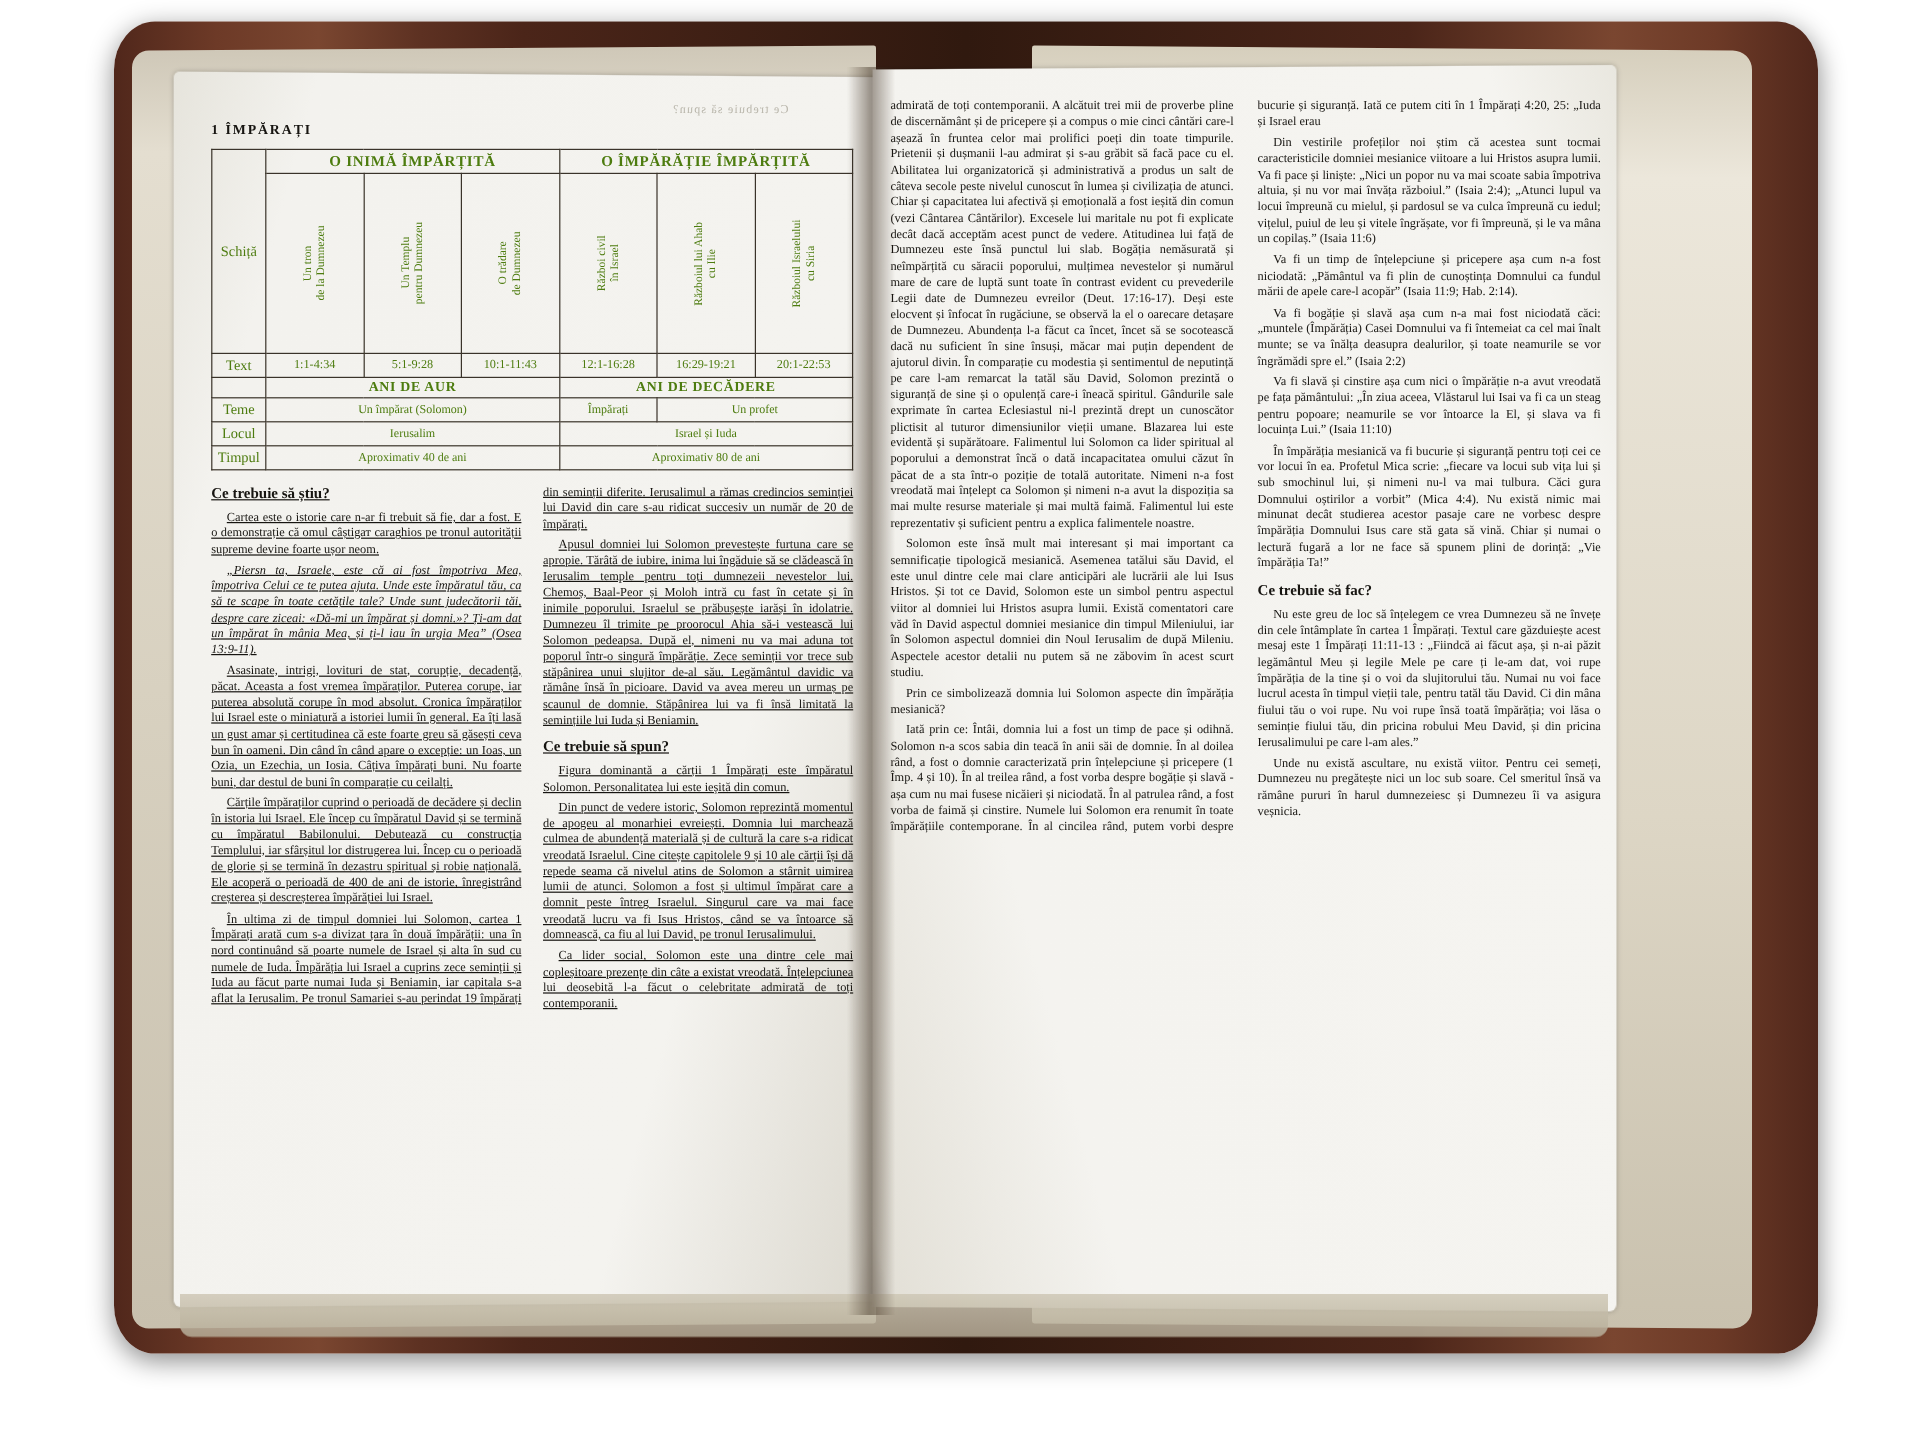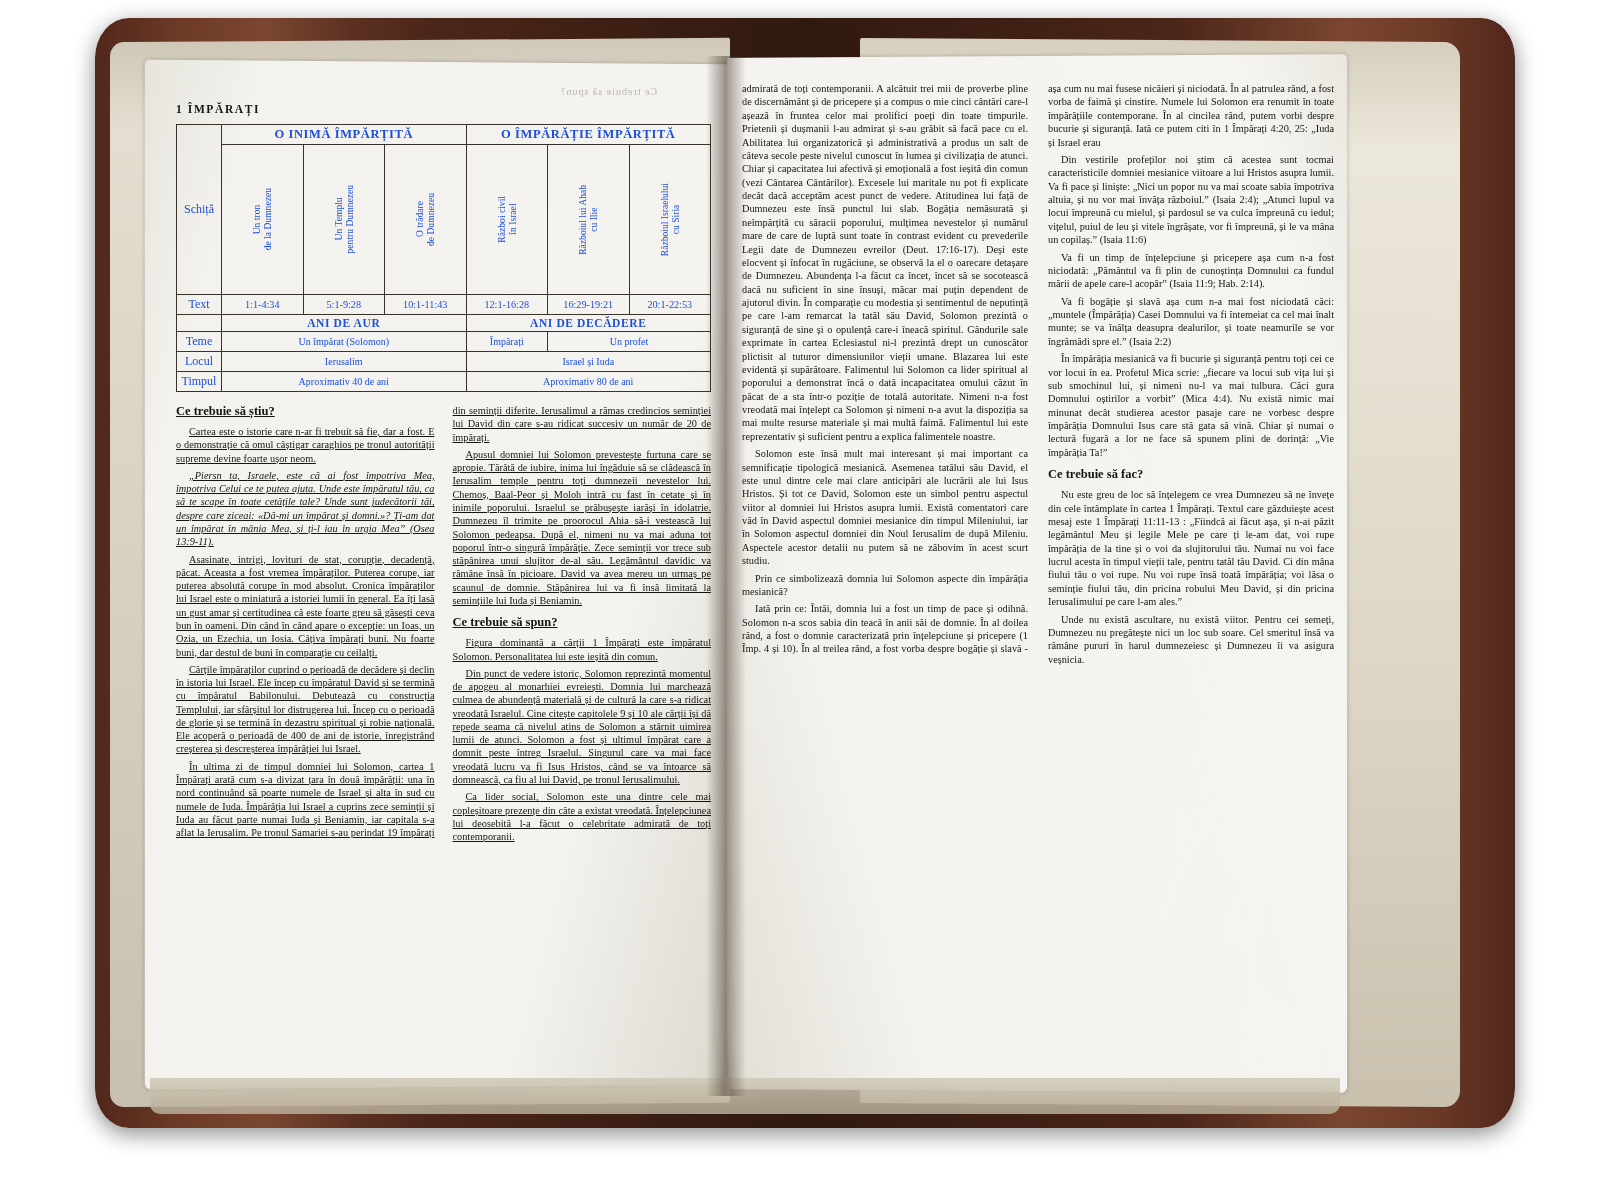--- a/index.html
+++ b/index.html
@@ -75,21 +75,21 @@
     position:absolute;left:560px;top:86px;z-index:4;
     font-size:10px;color:#b9b6ab;transform:scaleX(-1);letter-spacing:1px;
   }
 
   table.chart{
     border-collapse:collapse;width:535px;font-size:10.2px;
     table-layout:fixed;
   }
   table.chart td,table.chart th{
     border:1px solid #3a332a;text-align:center;vertical-align:middle;
-    padding:2px 1px;color:#1d4ed8;
+    padding:2px 1px;color:#4d7c0f;
   }
   .ttl{font-weight:bold;font-size:12.5px;letter-spacing:.6px;padding:4px 0;}
   .rowlbl{font-size:12px;text-align:left;padding-left:4px;}
   .vert{
     writing-mode:vertical-rl;transform:rotate(180deg);
     font-size:9.6px;line-height:1.15;white-space:pre-line;
     padding:6px 0;margin:0 auto;
   }
   .cellpad{height:150px;}
   .goldrow td{font-size:11.5px;font-weight:bold;letter-spacing:.6px;padding:3px 0;margin-top:46px;}
@@ -211,19 +211,20 @@
 
   <div class="content rp">
     <div class="rcols">
       <p class="noind">admirată de toți contemporanii. A alcătuit trei mii de proverbe pline de discernământ și de pricepere și a compus o mie cinci cântări care-l așează în fruntea celor mai prolifici poeți din toate timpurile. Prietenii și dușmanii l-au admirat și s-au grăbit să facă pace cu el. Abilitatea lui organizatorică și administrativă a produs un salt de câteva secole peste nivelul cunoscut în lumea și civilizația de atunci. Chiar și capacitatea lui afectivă și emoțională a fost ieșită din comun (vezi Cântarea Cântărilor). Excesele lui maritale nu pot fi explicate decât dacă acceptăm acest punct de vedere. Atitudinea lui față de Dumnezeu este însă punctul lui slab. Bogăția nemăsurată și neîmpărțită cu săracii poporului, mulțimea nevestelor și numărul mare de care de luptă sunt toate în contrast evident cu prevederile Legii date de Dumnezeu evreilor (Deut. 17:16-17). Deși este elocvent și înfocat în rugăciune, se observă la el o oarecare detașare de Dumnezeu. Abundența l-a făcut ca încet, încet să se socotească dacă nu suficient în sine însuși, măcar mai puțin dependent de ajutorul divin. În comparație cu modestia și sentimentul de neputință pe care l-am remarcat la tatăl său David, Solomon prezintă o siguranță de sine și o opulență care-i îneacă spiritul. Gândurile sale exprimate în cartea Eclesiastul ni-l prezintă drept un cunoscător plictisit al tuturor dimensiunilor vieții umane. Blazarea lui este evidentă și supărătoare. Falimentul lui Solomon ca lider spiritual al poporului a demonstrat încă o dată incapacitatea omului căzut în păcat de a sta într-o poziție de totală autoritate. Nimeni n-a fost vreodată mai înțelept ca Solomon și nimeni n-a avut la dispoziția sa mai multe resurse materiale și mai multă faimă. Falimentul lui este reprezentativ și suficient pentru a explica falimentele noastre.</p>
       <p>Solomon este însă mult mai interesant și mai important ca semnificație tipologică mesianică. Asemenea tatălui său David, el este unul dintre cele mai clare anticipări ale lucrării ale lui Isus Hristos. Și tot ce David, Solomon este un simbol pentru aspectul viitor al domniei lui Hristos asupra lumii. Există comentatori care văd în David aspectul domniei mesianice din timpul Mileniului, iar în Solomon aspectul domniei din Noul Ierusalim de după Mileniu. Aspectele acestor detalii nu putem să ne zăbovim în acest scurt studiu.</p>
       <p>Prin ce simbolizează domnia lui Solomon aspecte din împărăția mesianică?</p>
       <p>Iată prin ce: Întâi, domnia lui a fost un timp de pace și odihnă. Solomon n-a scos sabia din teacă în anii săi de domnie. În al doilea rând, a fost o domnie caracterizată prin înțelepciune și pricepere (1 Împ. 4 și 10). În al treilea rând, a fost vorba despre bogăție și slavă - așa cum nu mai fusese nicăieri și niciodată. În al patrulea rând, a fost vorba de faimă și cinstire. Numele lui Solomon era renumit în toate împărățiile contemporane. În al cincilea rând, putem vorbi despre bucurie și siguranță. Iată ce putem citi în 1 Împărați 4:20, 25: „Iuda și Israel erau</p>
       <p>Din vestirile profeților noi știm că acestea sunt tocmai caracteristicile domniei mesianice viitoare a lui Hristos asupra lumii. Va fi pace și liniște: „Nici un popor nu va mai scoate sabia împotriva altuia, și nu vor mai învăța războiul.” (Isaia 2:4); „Atunci lupul va locui împreună cu mielul, și pardosul se va culca împreună cu iedul; vițelul, puiul de leu și vitele îngrășate, vor fi împreună, și le va mâna un copilaș.” (Isaia 11:6)</p>
       <p>Va fi un timp de înțelepciune și pricepere așa cum n-a fost niciodată: „Pământul va fi plin de cunoștința Domnului ca fundul mării de apele care-l acopăr” (Isaia 11:9; Hab. 2:14).</p>
       <p>Va fi bogăție și slavă așa cum n-a mai fost niciodată căci: „muntele (Împărăția) Casei Domnului va fi întemeiat ca cel mai înalt munte; se va înălța deasupra dealurilor, și toate neamurile se vor îngrămădi spre el.” (Isaia 2:2)</p>
+      <p>Va fi slavă și cinstire așa cum nici o împărăție n-a avut vreodată pe fața pământului: „În ziua aceea, Vlăstarul lui Isai va fi ca un steag pentru popoare; neamurile se vor întoarce la El, și slava va fi locuința Lui.” (Isaia 11:10)</p>
       <p>În împărăția mesianică va fi bucurie și siguranță pentru toți cei ce vor locui în ea. Profetul Mica scrie: „fiecare va locui sub vița lui și sub smochinul lui, și nimeni nu-l va mai tulbura. Căci gura Domnului oștirilor a vorbit” (Mica 4:4). Nu există nimic mai minunat decât studierea acestor pasaje care ne vorbesc despre împărăția Domnului Isus care stă gata să vină. Chiar și numai o lectură fugară a lor ne face să spunem plini de dorință: „Vie împărăția Ta!”</p>
       <h3 class="sec" style="margin-top:8px">Ce trebuie să fac?</h3>
       <p>Nu este greu de loc să înțelegem ce vrea Dumnezeu să ne învețe din cele întâmplate în cartea 1 Împărați. Textul care găzduiește acest mesaj este 1 Împărați 11:11-13 : „Fiindcă ai făcut așa, și n-ai păzit legământul Meu și legile Mele pe care ți le-am dat, voi rupe împărăția de la tine și o voi da slujitorului tău. Numai nu voi face lucrul acesta în timpul vieții tale, pentru tatăl tău David. Ci din mâna fiului tău o voi rupe. Nu voi rupe însă toată împărăția; voi lăsa o seminție fiului tău, din pricina robului Meu David, și din pricina Ierusalimului pe care l-am ales.”</p>
       <p>Unde nu există ascultare, nu există viitor. Pentru cei semeți, Dumnezeu nu pregătește nici un loc sub soare. Cel smeritul însă va rămâne pururi în harul dumnezeiesc și Dumnezeu îi va asigura veșnicia.</p>
     </div>
   </div>
 </div>
 
 </body></html>

